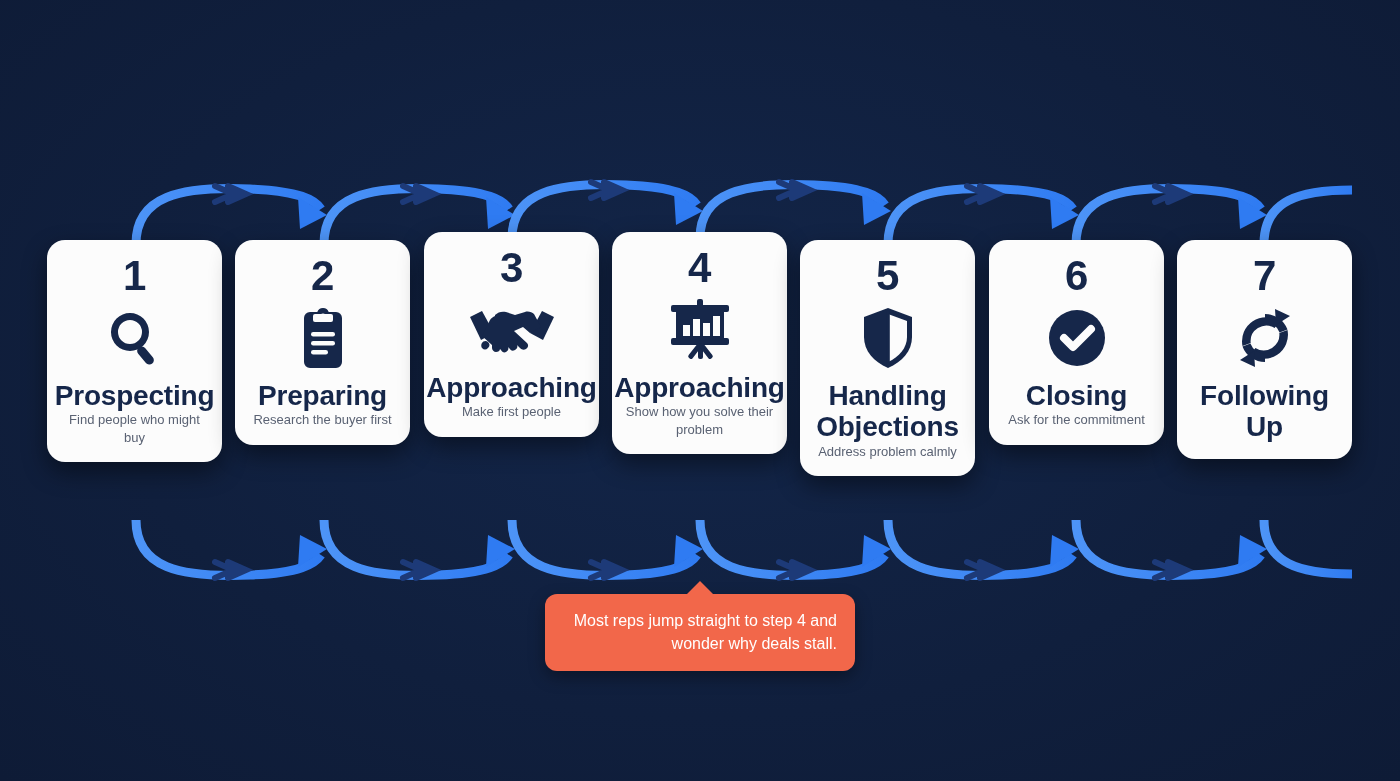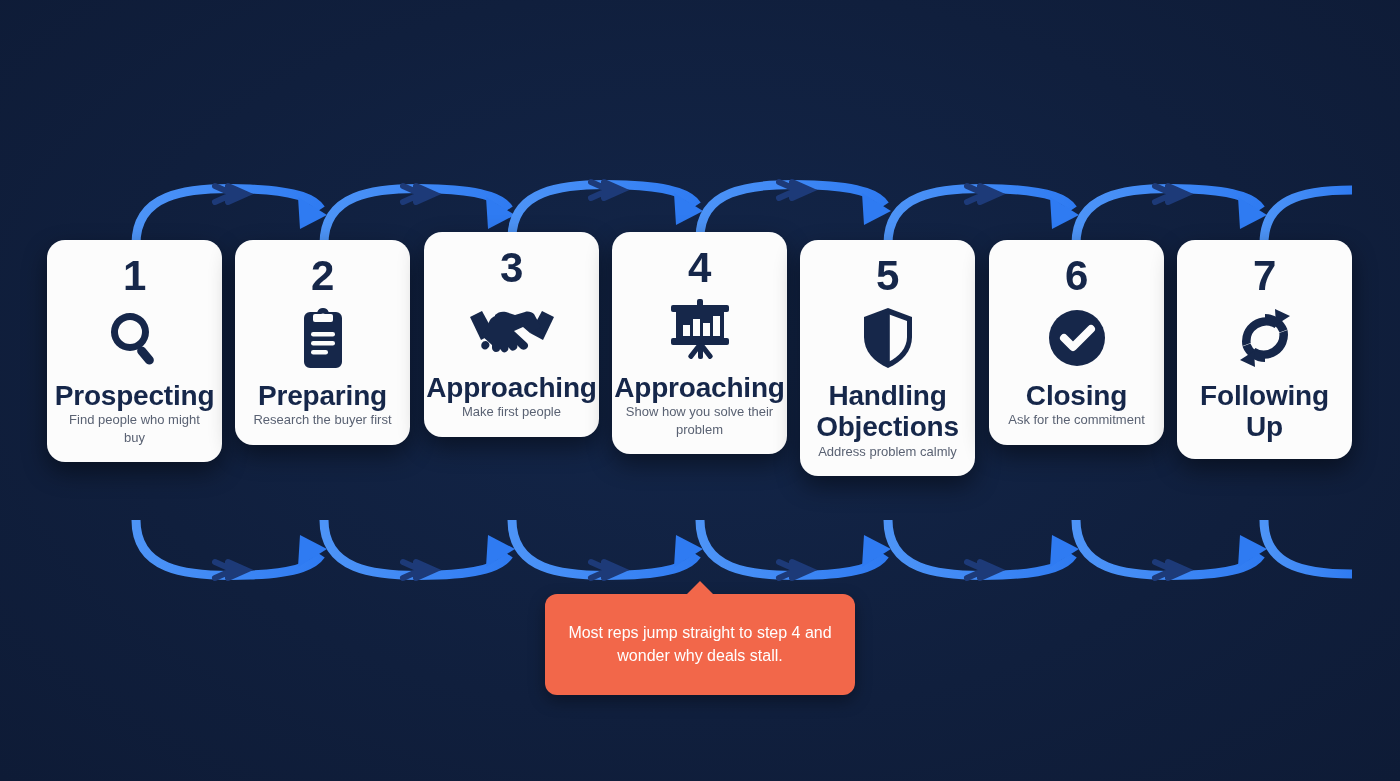--- a/index.html
+++ b/index.html
@@ -77,22 +77,22 @@
   }
 
   
   #callout {
     position: absolute;
     left: 545px;
     top: 594px;
     width: 310px;
     background: #f2674a;
     border-radius: 12px;
-    padding: 28px 18px;
-    text-align: center;
+    padding: 16px 18px;
+    text-align: right;
     box-shadow: 0 6px 16px rgba(0,0,0,0.35);
   }
   #callout .tail {
     position: absolute;
     left: 50%;
     top: -13px;
     margin-left: -14px;
     width: 0; height: 0;
     border-left: 14px solid transparent;
     border-right: 14px solid transparent;

